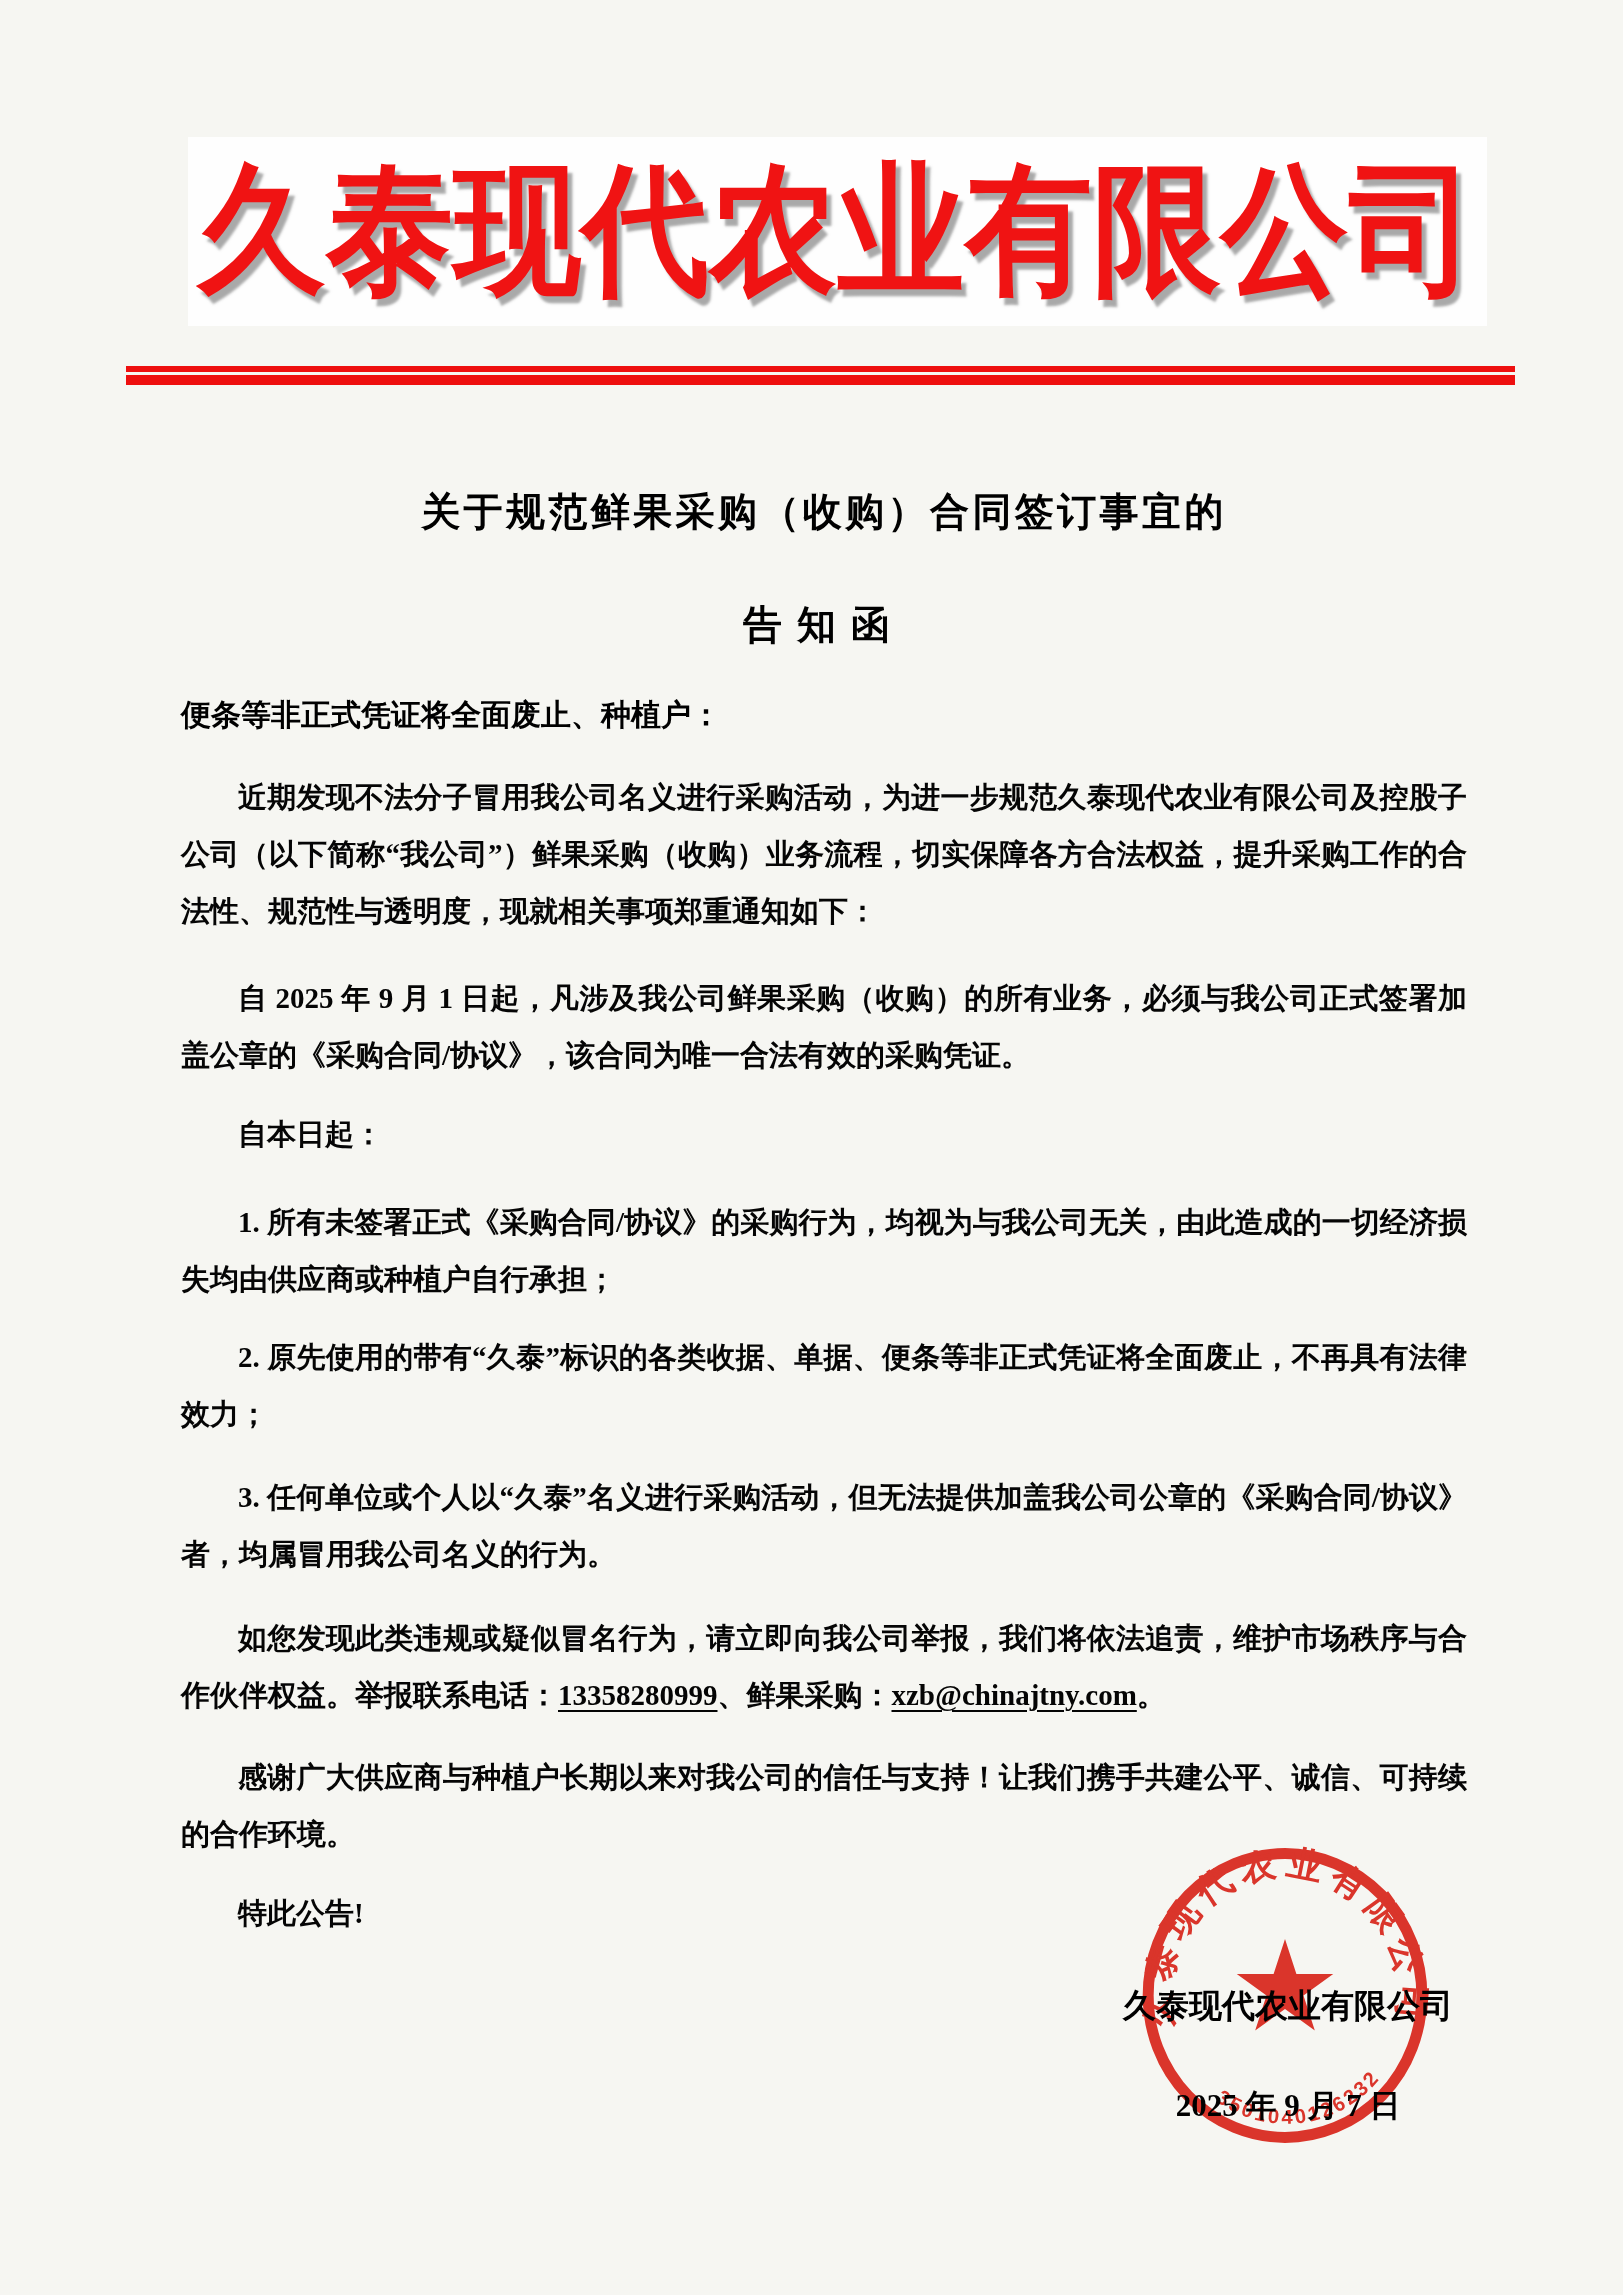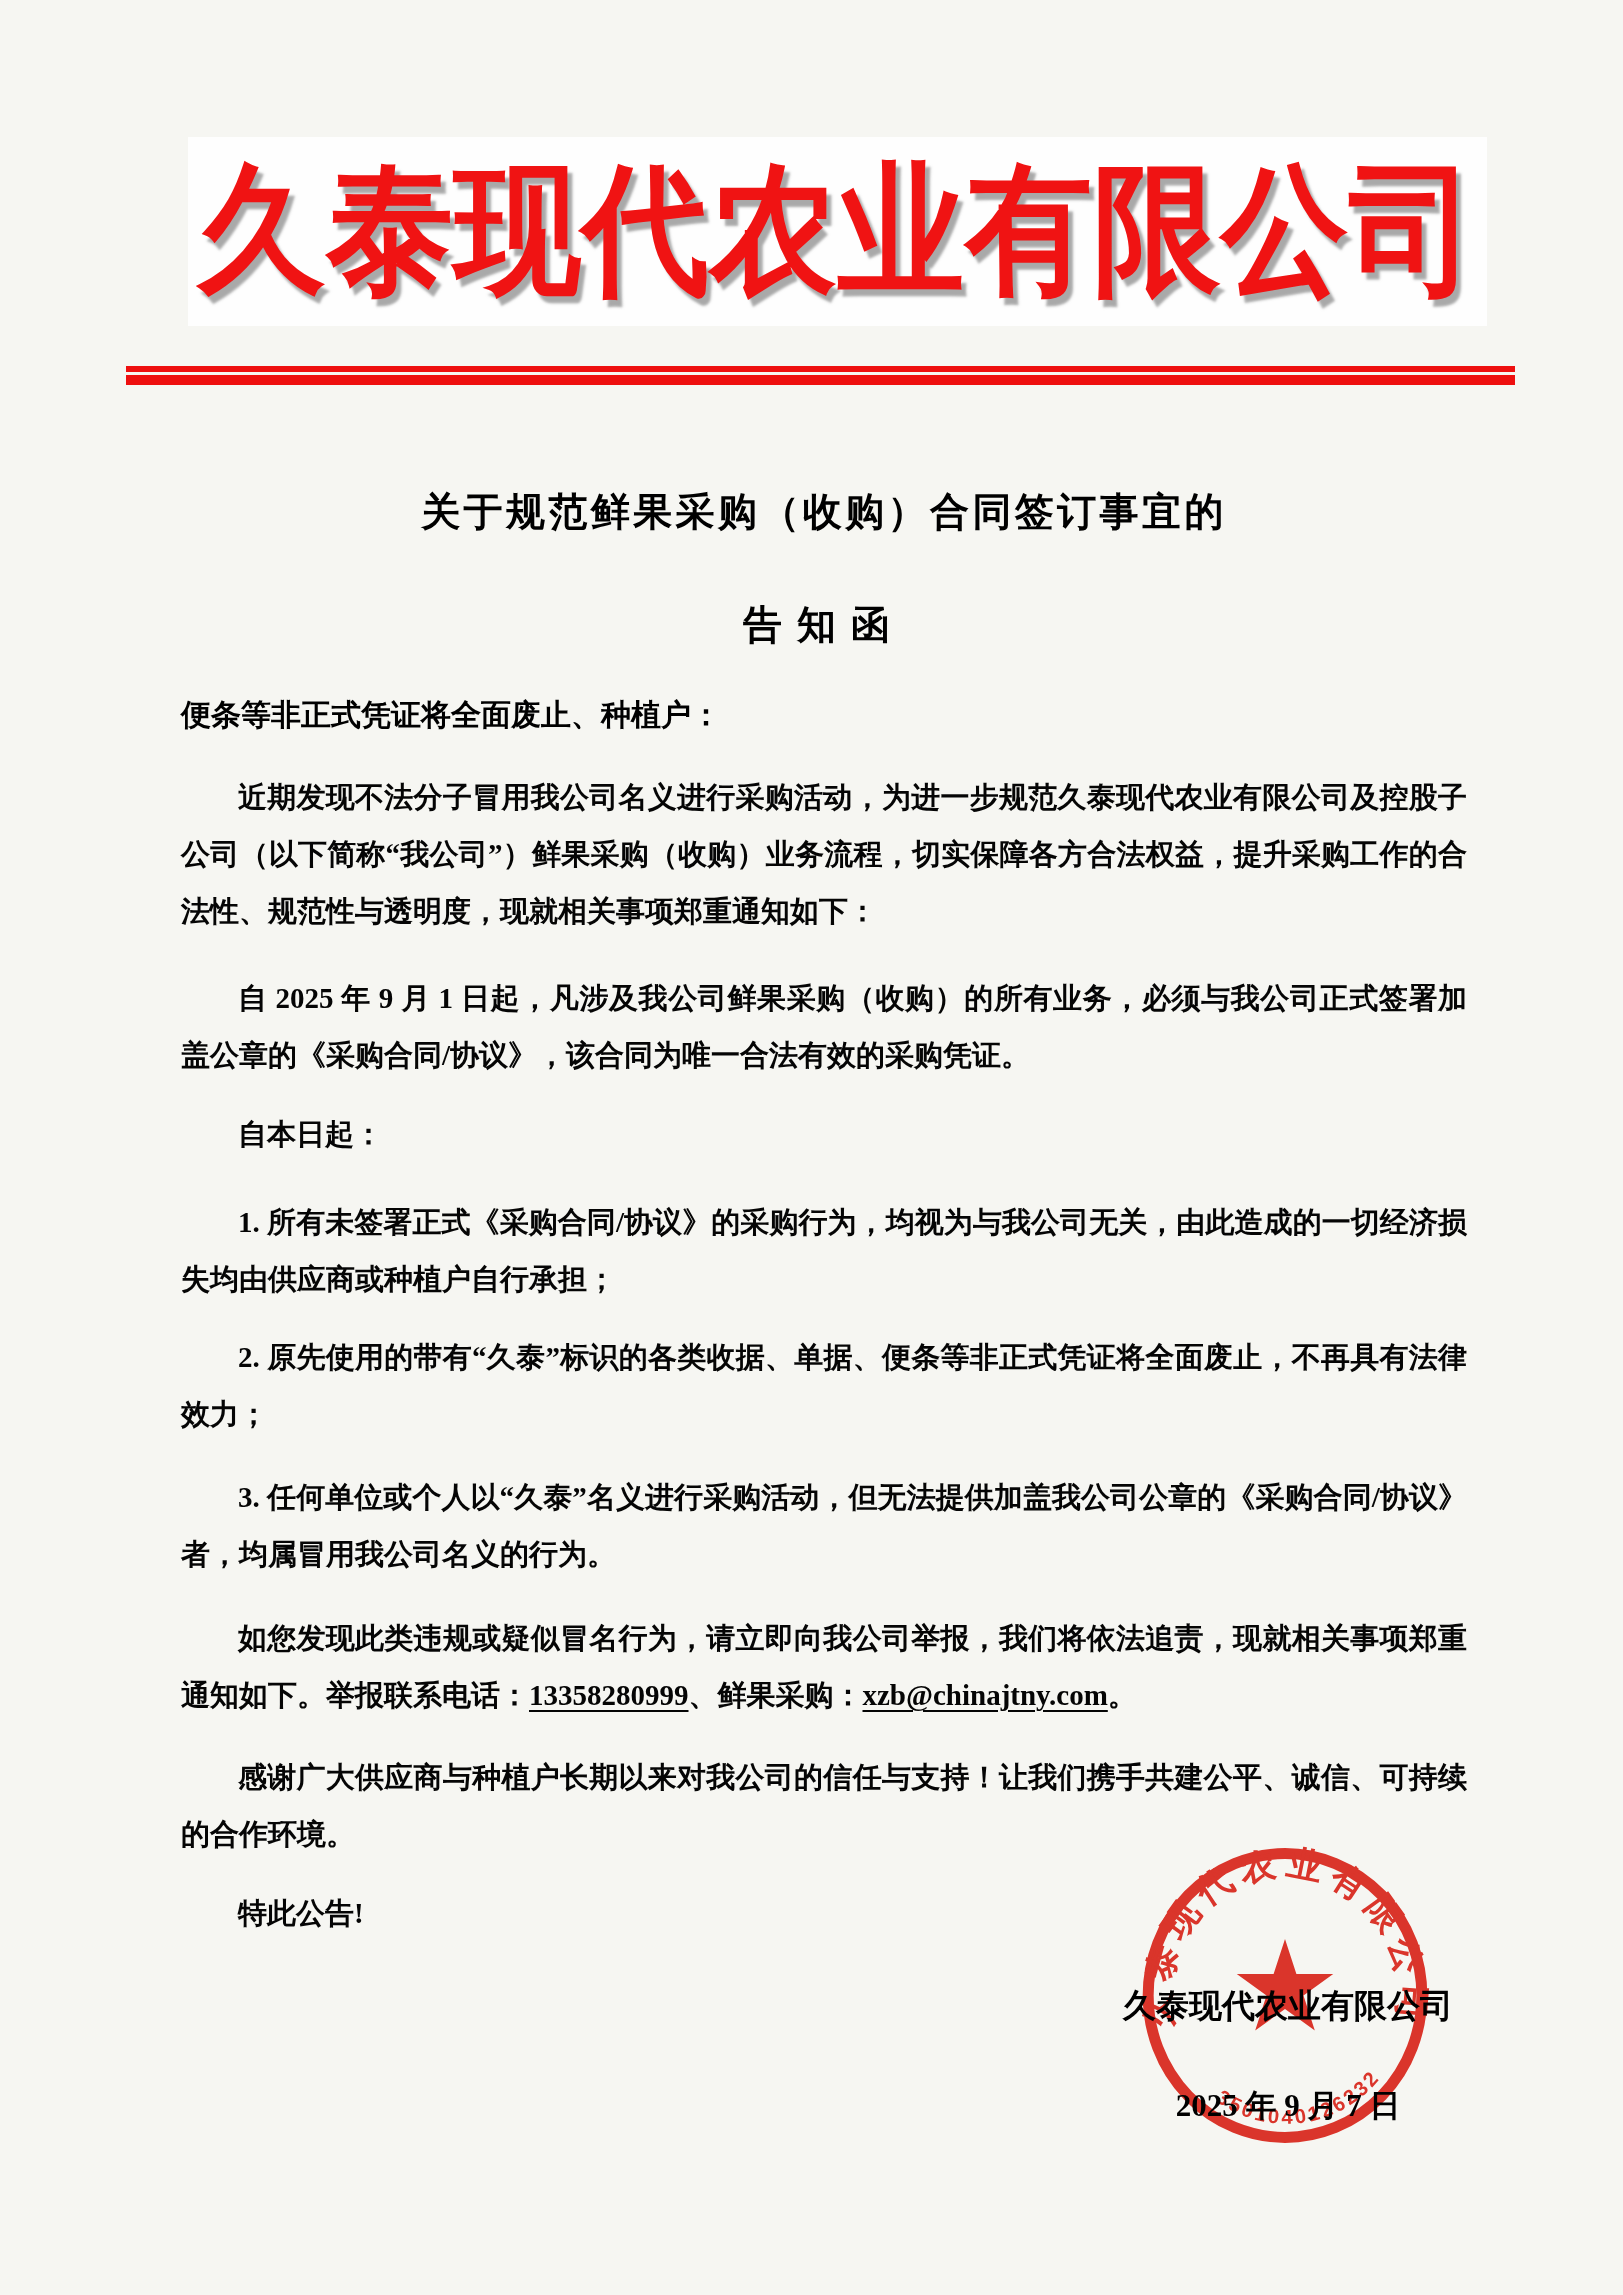--- a/index.html
+++ b/index.html
@@ -101,21 +101,21 @@
   <p class="para" style="top:970px">自 2025 年 9 月 1 日起，凡涉及我公司鲜果采购（收购）的所有业务，必须与我公司正式签署加盖公章的《采购合同/协议》，该合同为唯一合法有效的采购凭证。</p>
 
   <p class="para" style="top:1106px">自本日起：</p>
 
   <p class="para" style="top:1194px">1. 所有未签署正式《采购合同/协议》的采购行为，均视为与我公司无关，由此造成的一切经济损失均由供应商或种植户自行承担；</p>
 
   <p class="para" style="top:1329px">2. 原先使用的带有“久泰”标识的各类收据、单据、便条等非正式凭证将全面废止，不再具有法律效力；</p>
 
   <p class="para" style="top:1469px">3. 任何单位或个人以“久泰”名义进行采购活动，但无法提供加盖我公司公章的《采购合同/协议》者，均属冒用我公司名义的行为。</p>
 
-  <p class="para" style="top:1610px"><span>如您发现此类违规或疑似冒名行为，请立即向我公司举报，我们将依法追责，现就相关事项郑重通知如下。举报联系电话：</span><span class="u">13358280999</span><span>、鲜果采购：</span><span class="u">xzb@chinajtny.com</span><span>。</span></p>
+  <p class="para" style="top:1610px"><span>如您发现此类违规或疑似冒名行为，请立即向我公司举报，我们将依法追责，维护市场秩序与合作伙伴权益。举报联系电话：</span><span class="u">13358280999</span><span>、鲜果采购：</span><span class="u">xzb@chinajtny.com</span><span>。</span></p>
 
   <p class="para" style="top:1749px">感谢广大供应商与种植户长期以来对我公司的信任与支持！让我们携手共建公平、诚信、可持续的合作环境。</p>
 
   <p class="para" style="top:1885px">特此公告!</p>
 
   <svg class="stamp" viewBox="0 0 350 354" xmlns="http://www.w3.org/2000/svg" xmlns:xlink="http://www.w3.org/1999/xlink">
     <defs>
       <path id="sealArcTop" d="M 43.6 213.7 A 136 142 0 1 1 306.4 213.7" fill="none"></path>
       <path id="sealArcBottom" d="M 55.4 264.2 A 146 152 0 0 0 294.6 264.2" fill="none"></path>
     </defs>

